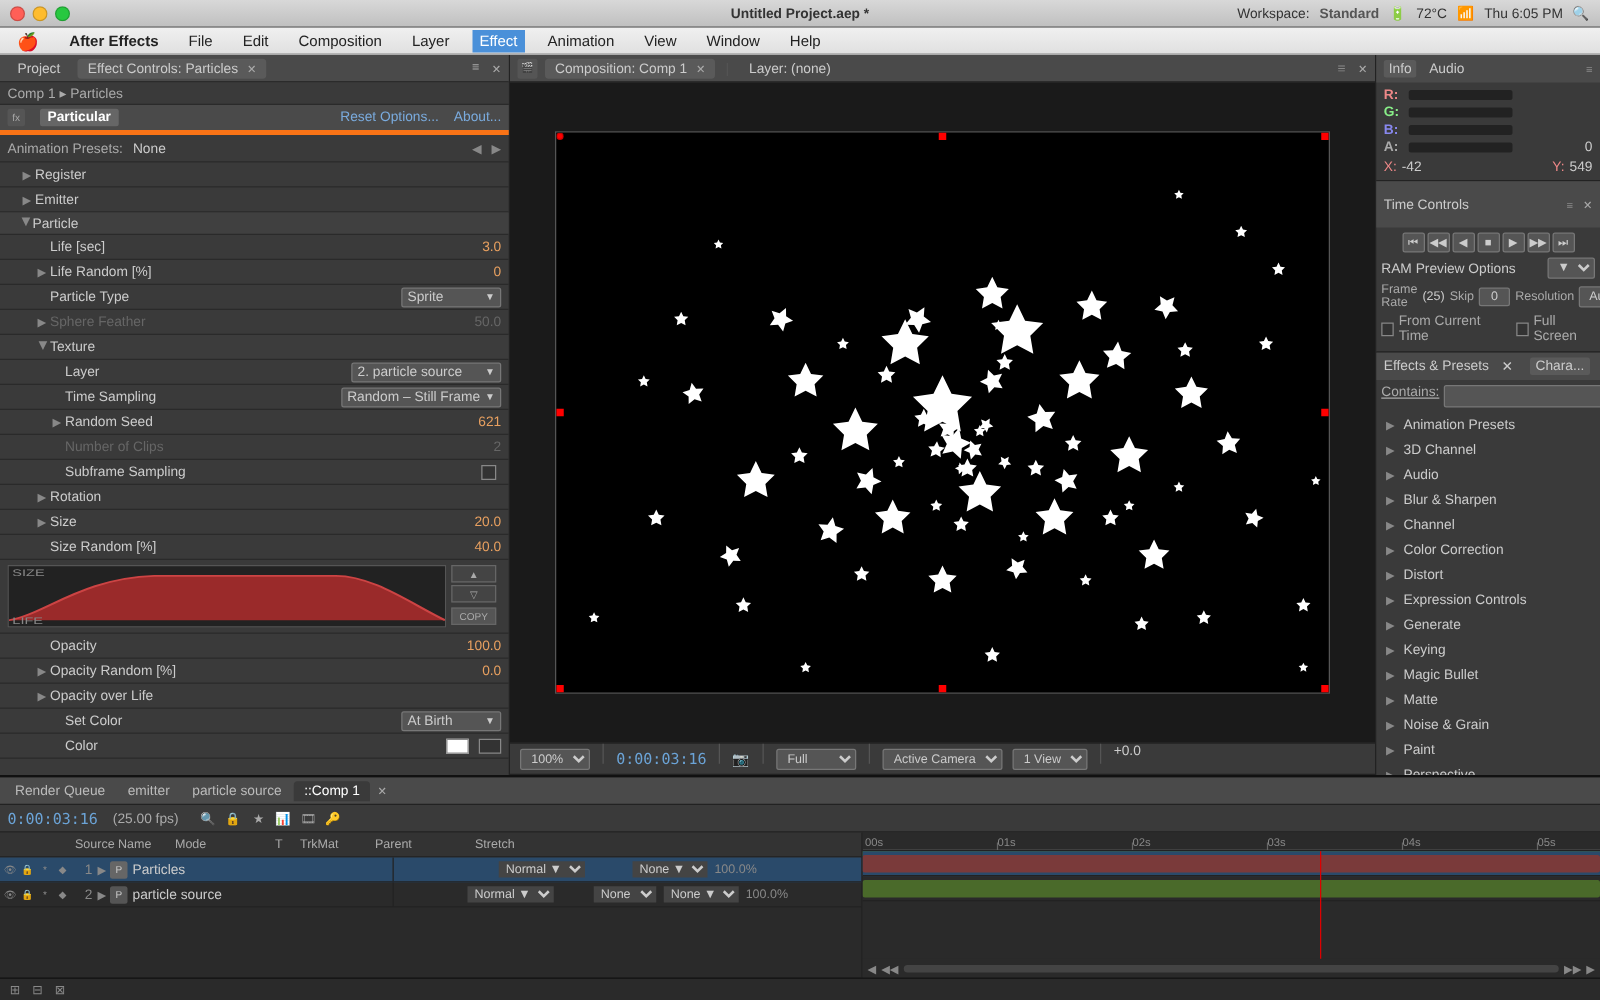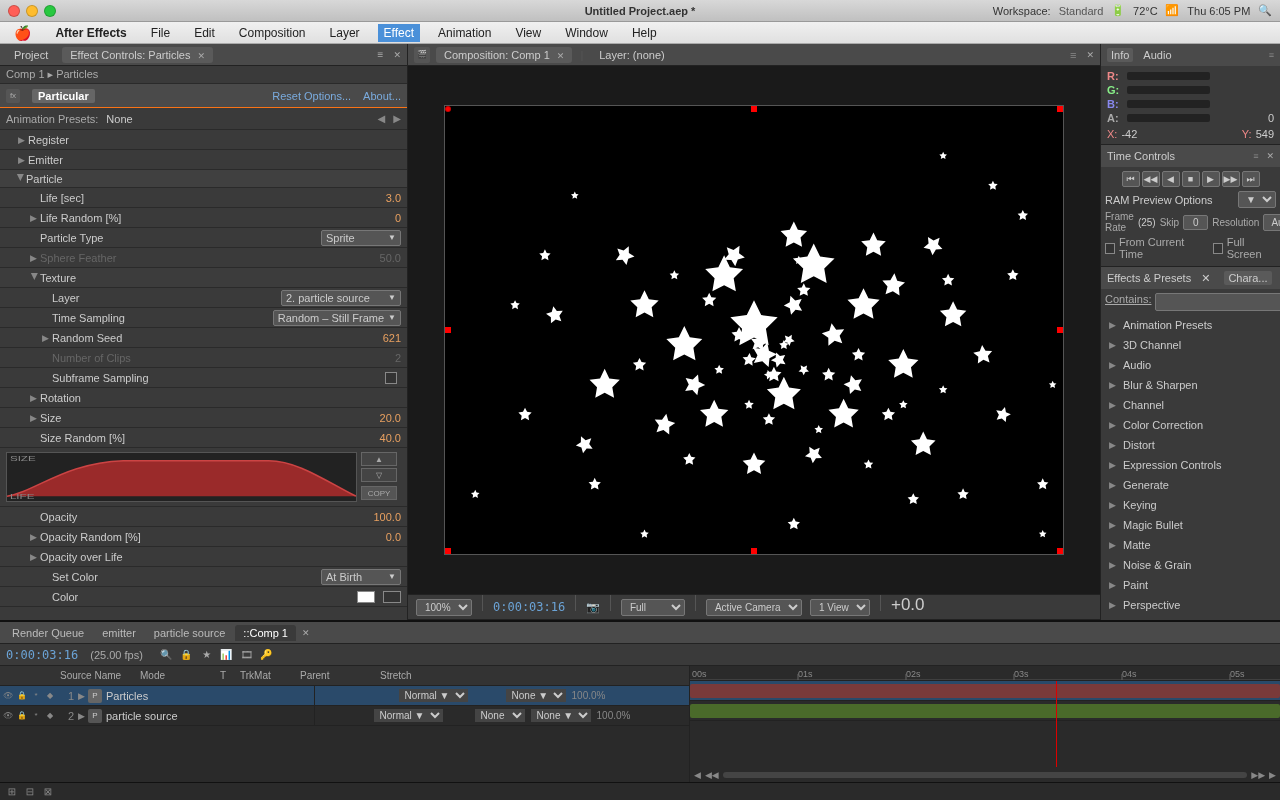--- a/index.html
+++ b/index.html
@@ -112,21 +112,21 @@
     }
 
     
     .particular-header {
       height: 24px;
       background: #4a4a4a;
       display: flex;
       align-items: center;
       padding: 0 6px;
       gap: 8px;
-      border-bottom: 1px solid #f97316;
+      border-bottom: 4px solid #f97316;
     }
     .particular-badge {
       background: #666;
       color: #fff;
       padding: 1px 6px;
       border-radius: 2px;
       font-size: 11px;
       font-weight: bold;
     }
     .particular-links { display: flex; gap: 12px; margin-left: auto; }
@@ -391,21 +391,21 @@
     .channel-bar.g { background: #8e8; }
     .channel-bar.b { background: #88e; }
     .channel-bar.a { background: #aaa; }
     .channel-value { color: #ccc; text-align: right; font-size: 11px; }
 
     
     .time-controls {
       border-bottom: 1px solid #222;
     }
     .tc-header {
-      height: 22px;
+      height: 37px;
       background: #4a4a4a;
       display: flex;
       align-items: center;
       padding: 0 6px;
       font-size: 11px;
       color: #ccc;
       gap: 4px;
     }
     .tc-content {
       padding: 4px;
@@ -711,21 +711,21 @@
 
 <div class="title-bar">
   <div class="traffic-lights">
     <div class="tl tl-red"></div>
     <div class="tl tl-yellow"></div>
     <div class="tl tl-green"></div>
   </div>
   <span class="title-bar-text">Untitled Project.aep *</span>
   <div class="title-right">
     <span>Workspace:</span>
-    <span style="font-weight:400;color:#555;">Standard</span>
+    <span style="font-weight:700;color:#555;">Standard</span>
     <span>🔋</span>
     <span>72°C</span>
     <span>📶</span>
     <span>Thu 6:05 PM</span>
     <span>🔍</span>
   </div>
 </div>
 
 <div class="menu-bar">
   <span class="menu-item apple-logo">🍎</span>
@@ -1102,21 +1102,21 @@
           <select class="toolbar-select">
             <option>Active Camera</option>
           </select>
         </div>
         <div class="comp-toolbar-item">
           <select class="toolbar-select">
             <option>1 View</option>
           </select>
         </div>
         <div class="toolbar-divider"></div>
-        <span style="color:#ccc;font-size:17px;">+0.0</span>
+        <span style="color:#ccc;font-size:11px;">+0.0</span>
       </div>
 
     </div>
 
     <div class="right-panel">
 
       <div class="info-panel">
         <div class="info-header">
           <span class="info-tab active">Info</span>
           <span class="info-tab">Audio</span>

